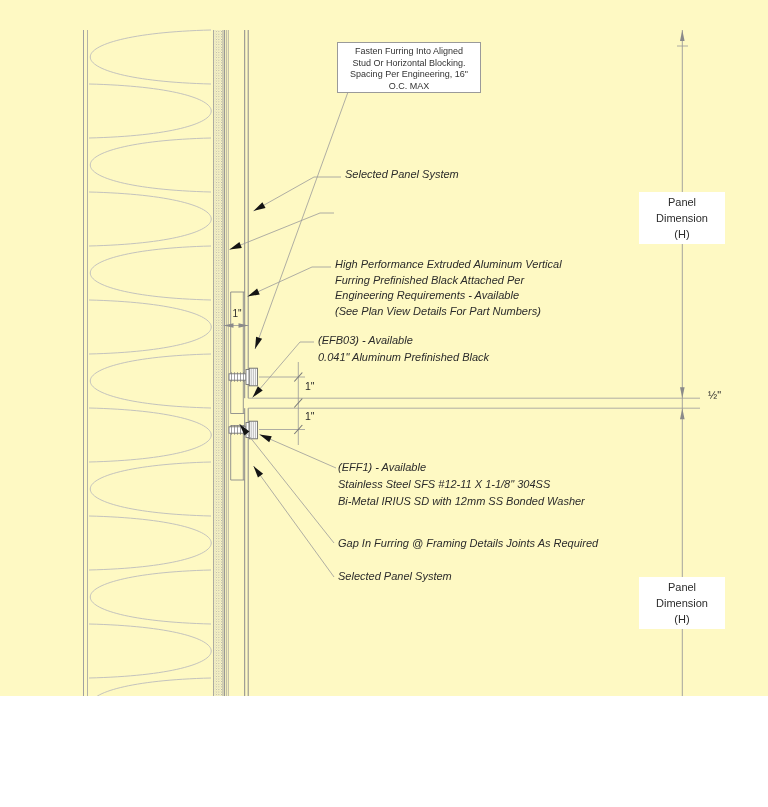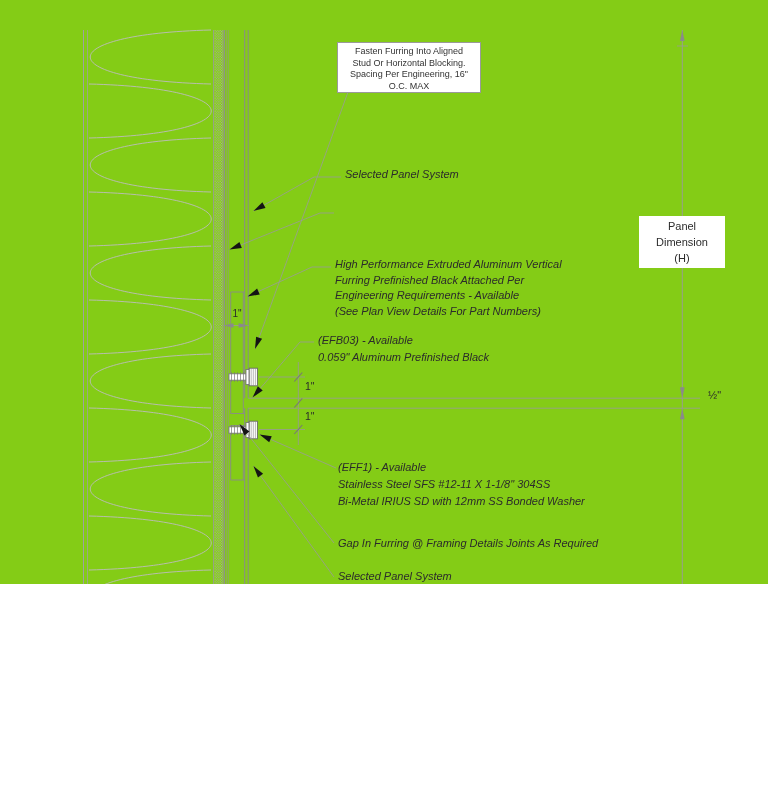--- a/index.html
+++ b/index.html
@@ -1,27 +1,27 @@
 <!DOCTYPE html>
 <html><head>
 <meta charset="utf-8">
 <style>
   html,body{margin:0;padding:0;background:#ffffff;}
-  #stage{position:relative;width:768px;height:584px;background:#84cc16;overflow:hidden;
+  #stage{position:relative;width:768px;height:696px;background:#fef9c3;overflow:hidden;
          font-family:"Liberation Sans", sans-serif;color:#2e2e2e;}
   #linework{position:absolute;left:0;top:0;}
   .lbl{position:absolute;white-space:pre-line;font-size:11px;line-height:15.5px;color:#2b2b2b;font-style:italic;}
   .lbl.two{line-height:18px;}
   .lbl.three{line-height:17px;}
   .notebox{position:absolute;left:337px;top:42px;width:142px;height:46px;
            border:1px solid #9a9a9a;background:#fff;font-size:9px;line-height:11.5px;
            text-align:center;white-space:pre-line;padding-top:3px;color:#333;}
   .dimtxt{position:absolute;font-size:10.5px;color:#2b2b2b;}
   .paneldim{position:absolute;width:86px;left:639px;text-align:center;background:#ffffff;
-            font-size:11px;line-height:16px;white-space:pre-line;color:#2b2b2b;padding:2px 0;margin-top:24px;}
+            font-size:11px;line-height:16px;white-space:pre-line;color:#2b2b2b;padding:2px 0;}
 </style>
 </head>
 <body>
 
 <div id="stage">
 
 <svg id="linework" width="768" height="807" viewBox="0 0 768 807">
   <defs>
     <pattern id="stipple" width="2.6" height="2.6" patternUnits="userSpaceOnUse">
       <rect x="0" y="0" width="1" height="1" fill="#a8a8a8"></rect>
@@ -141,21 +141,21 @@
 
 <div class="lbl" style="left:345px;top:167px;">Selected Panel System</div>
 
 
 <div class="lbl" style="left:335px;top:257px;">High Performance Extruded Aluminum Vertical
 Furring Prefinished Black Attached Per
 Engineering Requirements - Available
 (See Plan View Details For Part Numbers)</div>
 
 <div class="lbl three" style="left:318px;top:332px;">(EFB03) - Available
-0.059" Aluminum Prefinished Black</div>
+0.041" Aluminum Prefinished Black</div>
 
 <div class="lbl three" style="left:338px;top:459px;">(EFF1) - Available
 Stainless Steel SFS #12-11 X 1-1/8" 304SS
 Bi-Metal IRIUS SD with 12mm SS Bonded Washer</div>
 
 <div class="lbl" style="left:338px;top:536px;">Gap In Furring @ Framing Details Joints As Required</div>
 
 <div class="lbl" style="left:338px;top:569px;">Selected Panel System</div>
 
 <div class="dimtxt" style="left:226px;top:308px;width:22px;text-align:center;font-size:10px;">1"</div>

